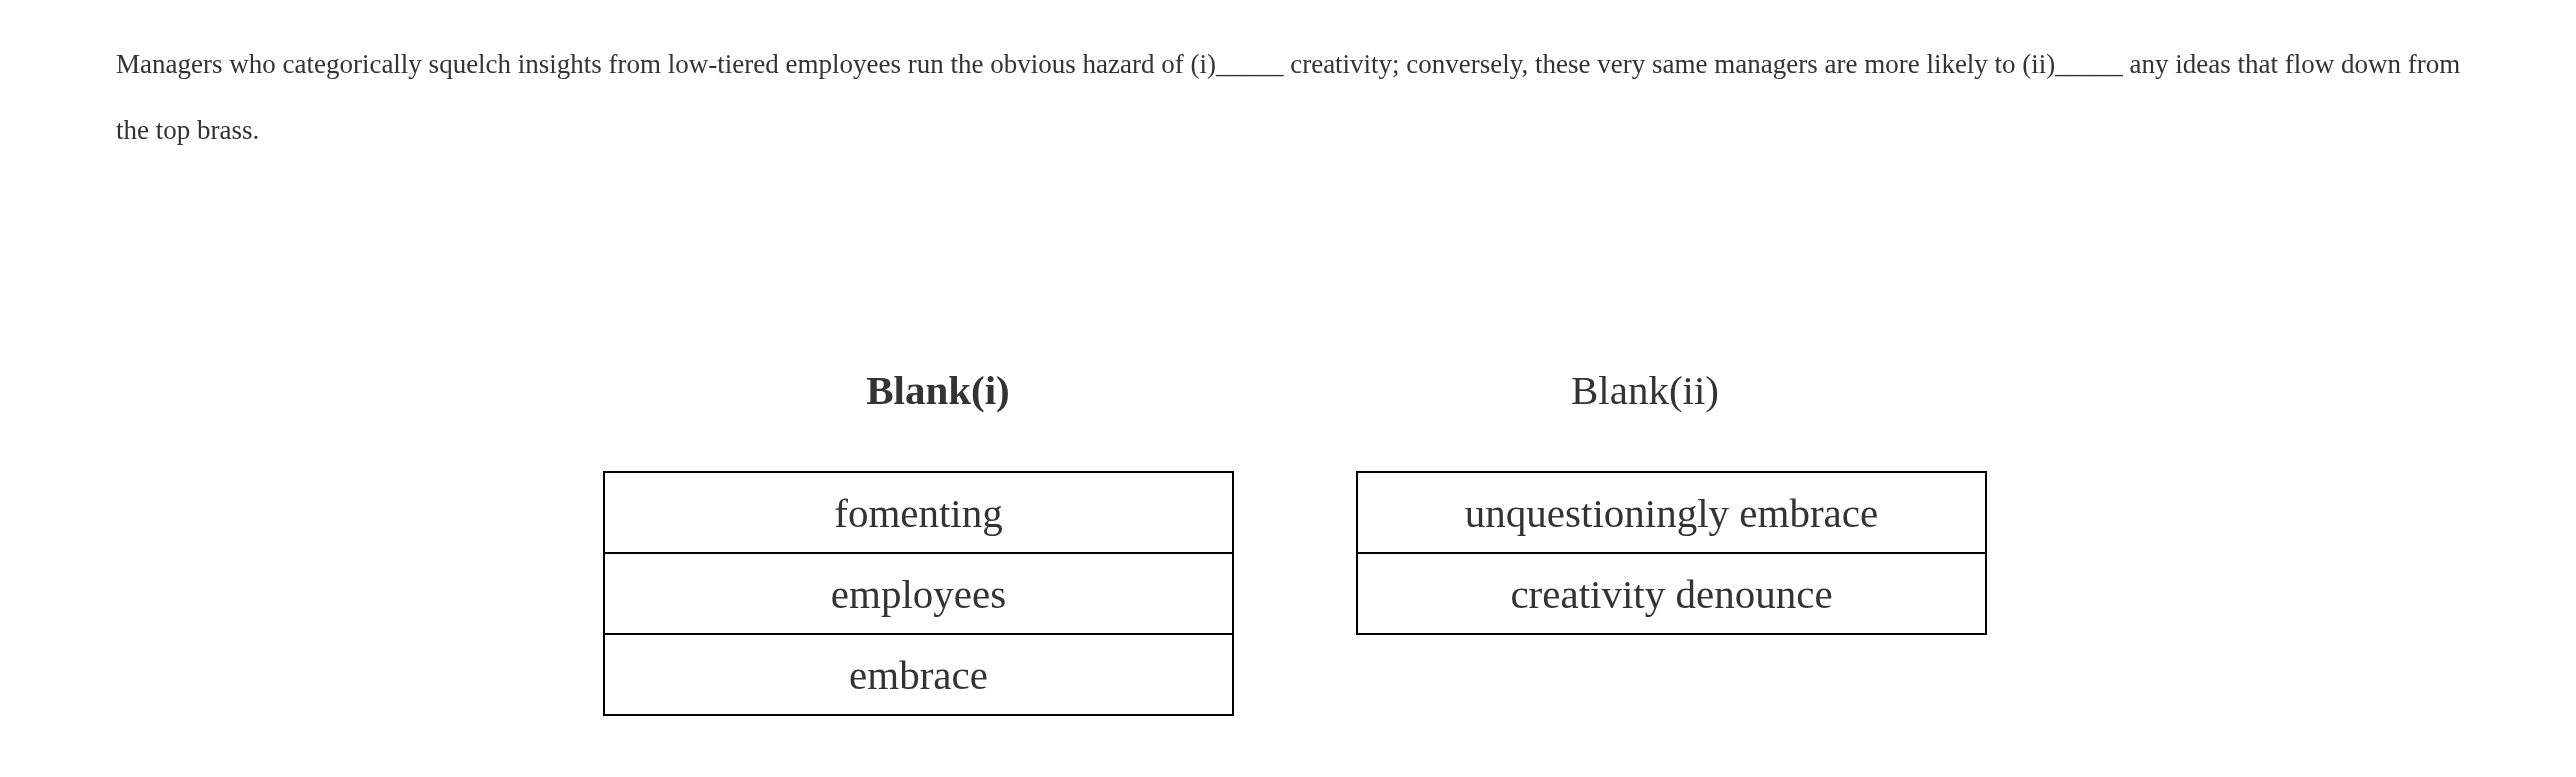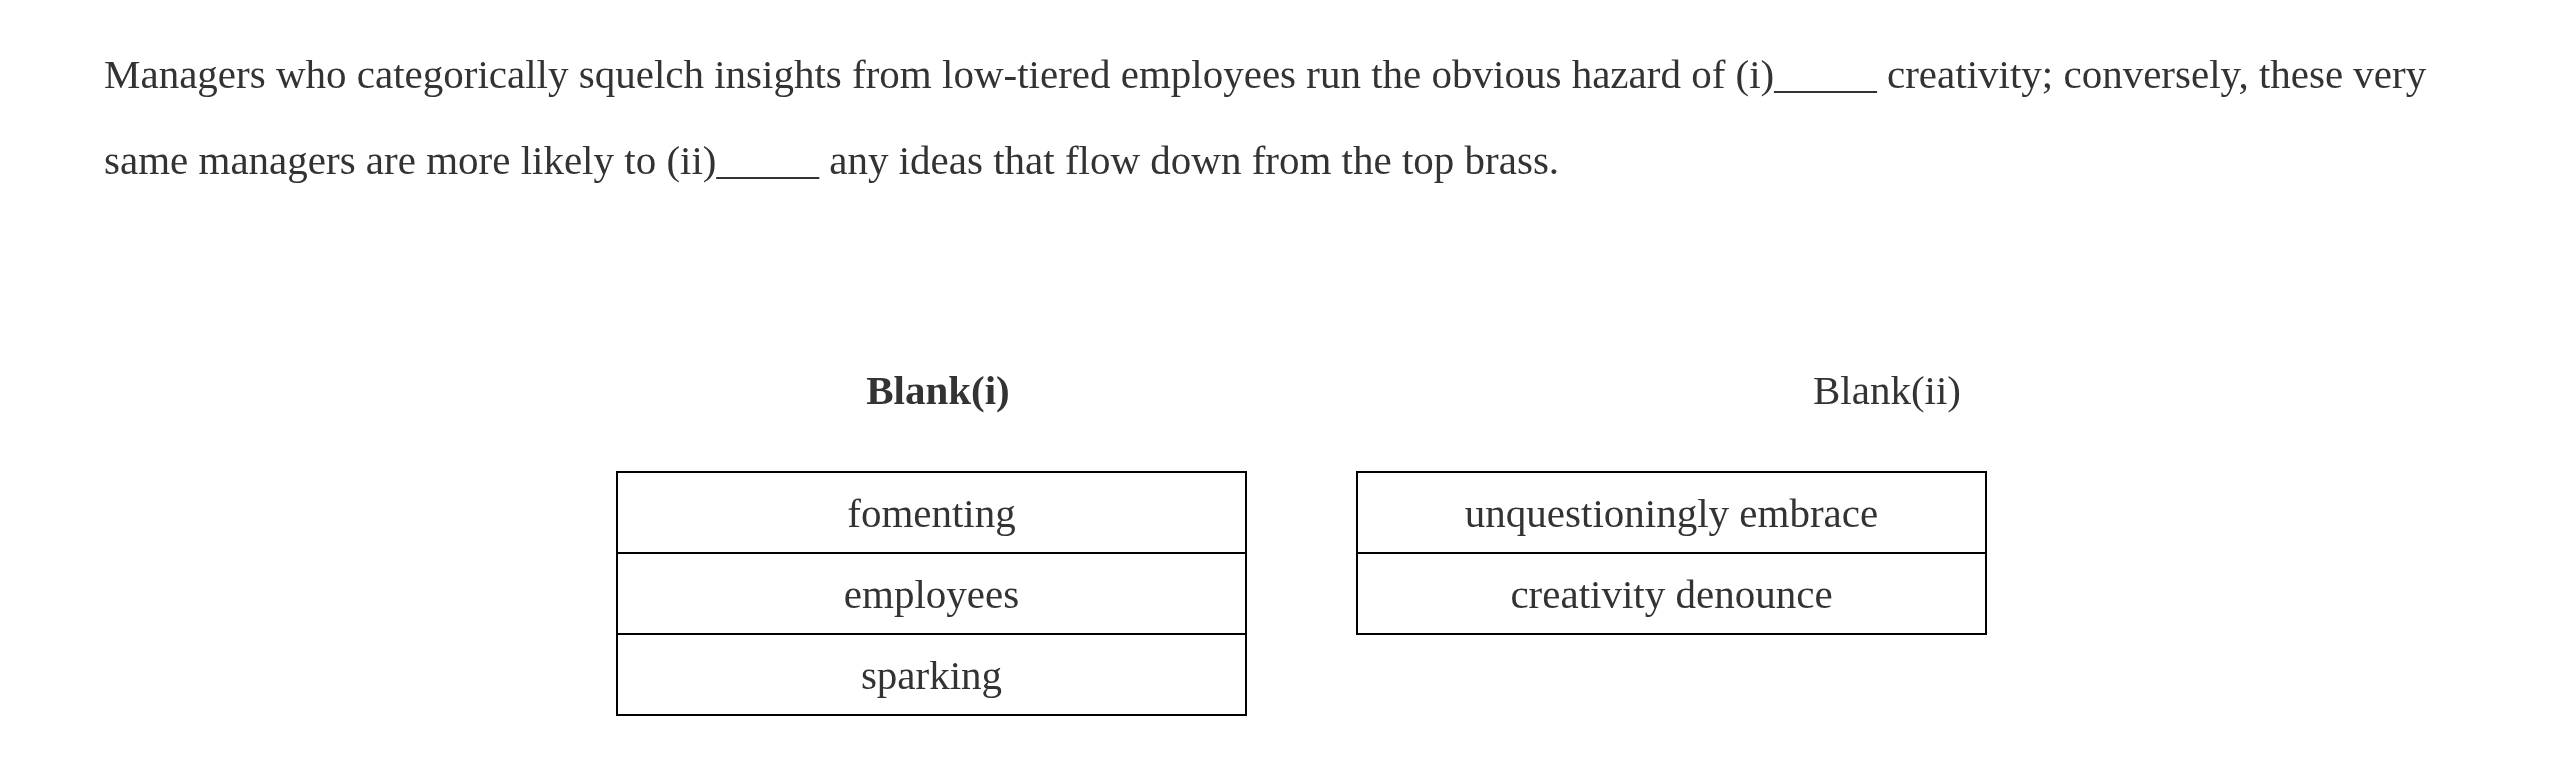--- a/index.html
+++ b/index.html
@@ -1,45 +1,45 @@
 <!DOCTYPE html>
 <html style="font-size:13px"><head>
 <meta charset="utf-8">
 <style>
   html, body { margin: 0; padding: 0; background: #ffffff; }
   body { width: 2576px; height: 777px; position: relative; overflow: hidden;
          font-family: "Liberation Serif", "DejaVu Serif", serif; color: #333333; }
-  .question { position: absolute; left: 104px; top: 31px; width: 2355px;
-              font-size: 41px; line-height: 86px; margin: 0; }
+  .question { position: absolute; left: 116px; top: 31px; width: 2355px;
+              font-size: 27px; line-height: 66px; margin: 0; }
   .col-header { position: absolute; top: 359px; width: 632px; text-align: center;
                 font-size: 41px; line-height: 62px; }
   .choice-table { position: absolute; top: 471px; width: 631px;
                   border-collapse: collapse; }
   .choice-table td { border: 2.4px solid #000; height: 79px; text-align: center;
                      vertical-align: middle; font-size: 41px; color: #333333;
                      padding: 0; cursor: pointer; }
 </style>
 </head>
 <body>
 
 <p class="question">Managers who categorically squelch insights from low-tiered employees run the obvious hazard of (i)_____ creativity; conversely, these very same managers are more likely to (ii)_____ any ideas that flow down from the top brass.</p>
 
 <div class="col-header" style="left:622px;font-weight:bold;">Blank(i)</div>
-<div class="col-header" style="left:1329px;text-align:right;">Blank(ii)</div>
+<div class="col-header" style="left:1329px;">Blank(ii)</div>
 
-<table class="choice-table" style="left:616px;border-radius:21px;">
+<table class="choice-table" style="left:603px;border-radius:21px;">
   <tbody>
       <tr>
         <td>fomenting</td>
       </tr>
   <tr>
         <td>employees</td>
       </tr>
   <tr>
-        <td>sparking</td>
+        <td>embrace</td>
       </tr>
 </tbody>
   </table>
 
 <table class="choice-table" style="left:1329px;margin-left:27px;">
   <tbody>
       <tr>
         <td>unquestioningly embrace</td>
       </tr>
   <tr>

